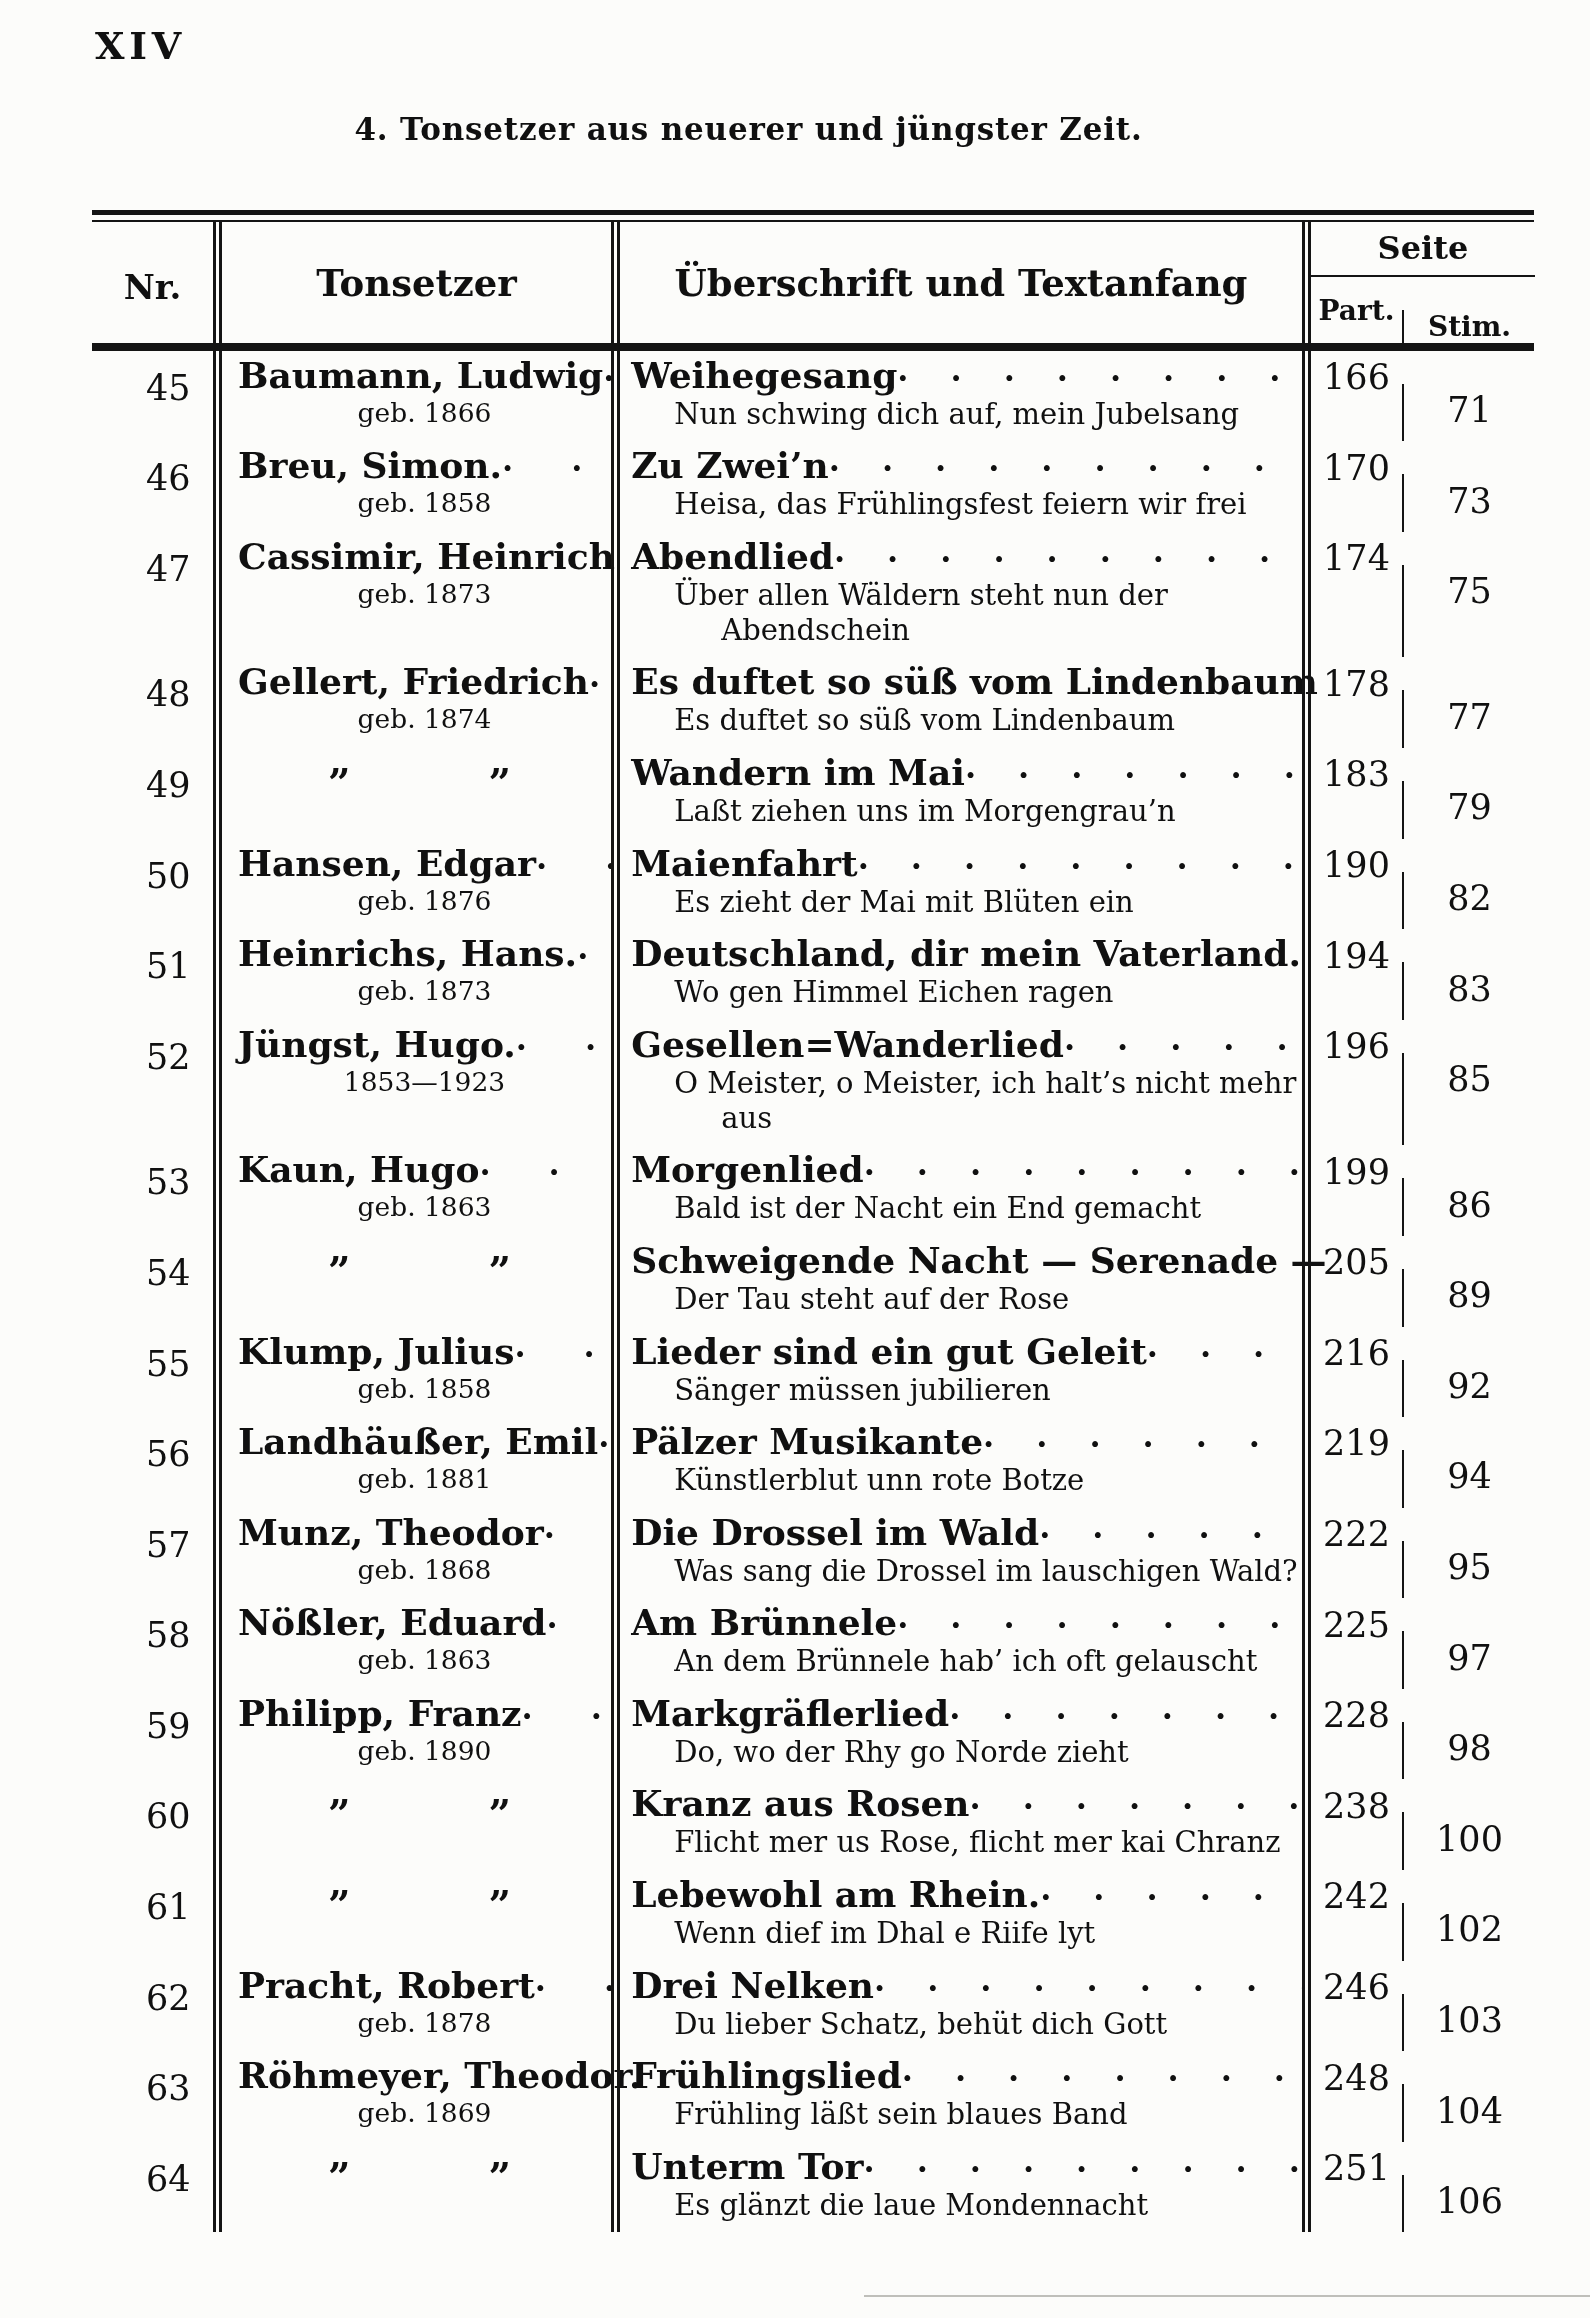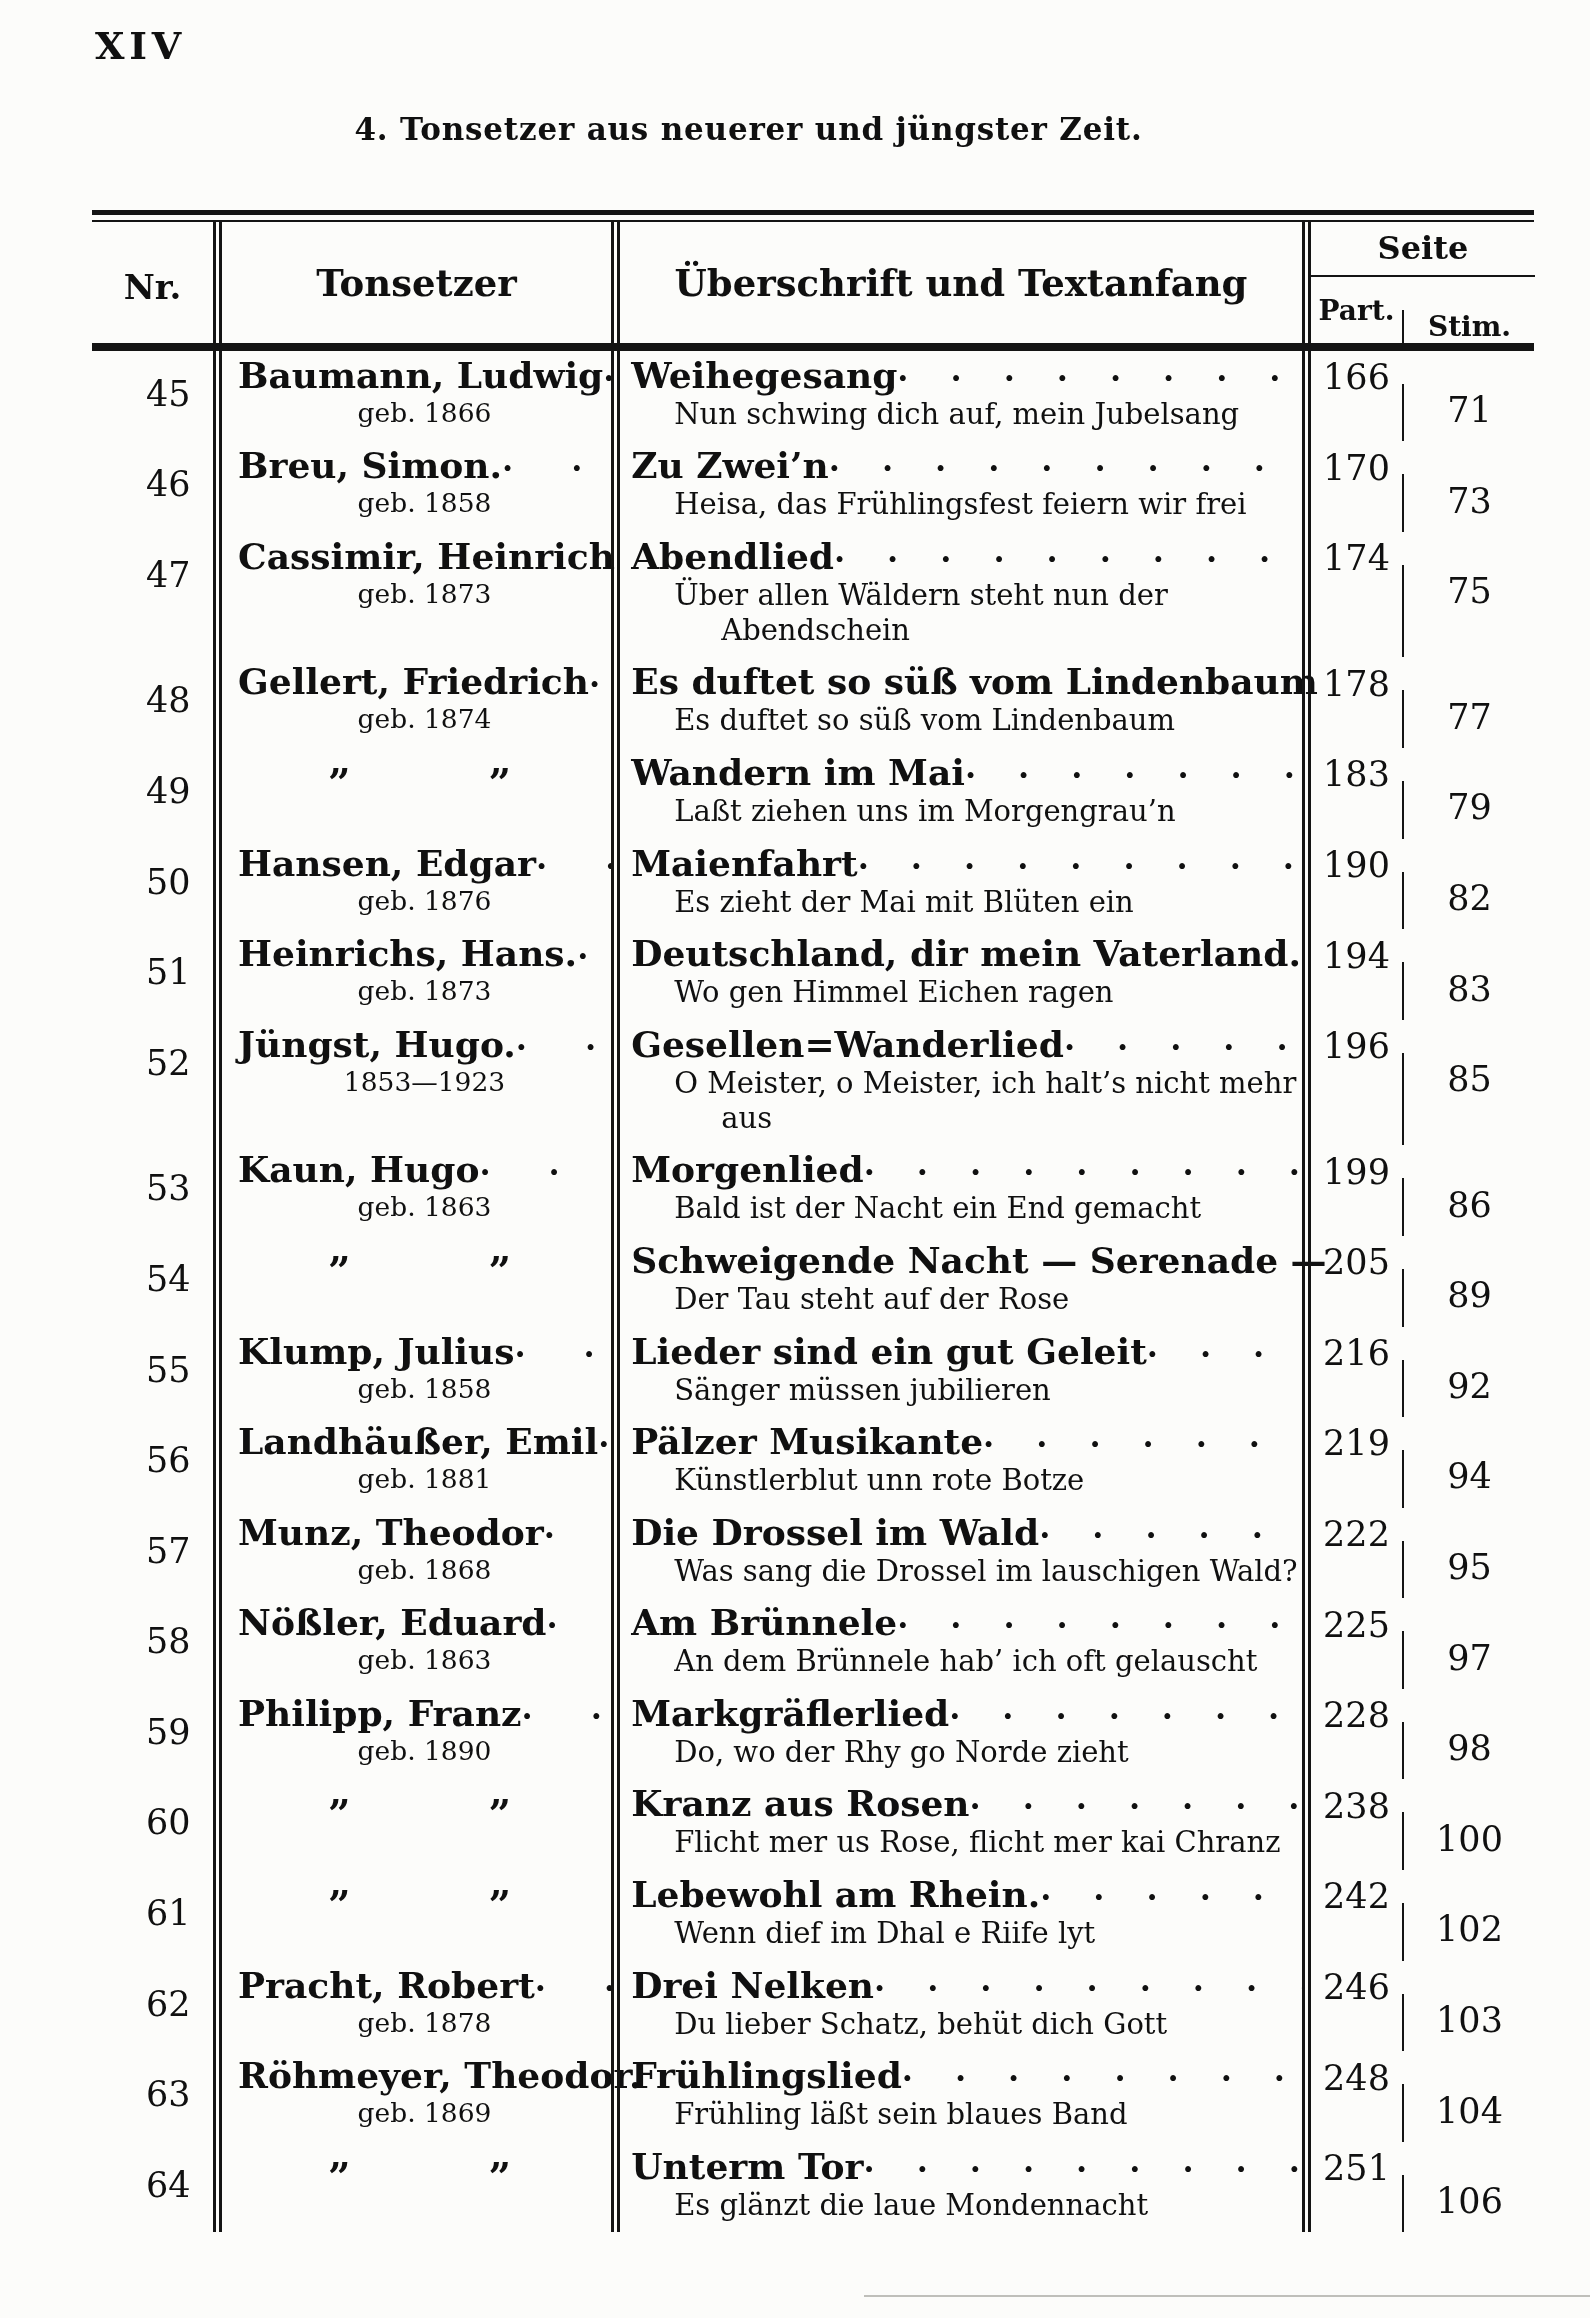--- a/index.html
+++ b/index.html
@@ -42,21 +42,21 @@
   .th-seite{grid-column:4 / 6;display:flex;flex-direction:column;box-sizing:border-box;}
   .seite-top{flex:0 0 53px;display:flex;align-items:center;justify-content:center;
       font-size:32px;font-weight:700;}
   .seite-line{height:2.4px;background:#141414;}
   .seite-sub{flex:1;display:grid;grid-template-columns:91px 133px;}
   .seite-sub .th{font-size:28px;}
 
   
   .tbody{}
   .cell{box-sizing:border-box;padding-bottom:9.6px;}
-  .c-nr{font-size:35px;text-align:right;padding-right:22.5px;padding-top:23px;}
+  .c-nr{font-size:35px;text-align:right;padding-right:22.5px;padding-top:17px;}
   .c-comp{padding-left:16px;}
   .c-song{padding-left:11.2px;}
   .c-page{font-size:35px;text-align:center;padding-top:6.4px;}
 
   .leadline{display:flex;align-items:flex-end;}
   .name,.song-title{
     font-size:36px;font-weight:700;line-height:43px;white-space:nowrap;
   }
   .lead{flex:1;overflow:hidden;white-space:nowrap;margin-bottom:8px;
         font-size:32px;font-weight:700;}

